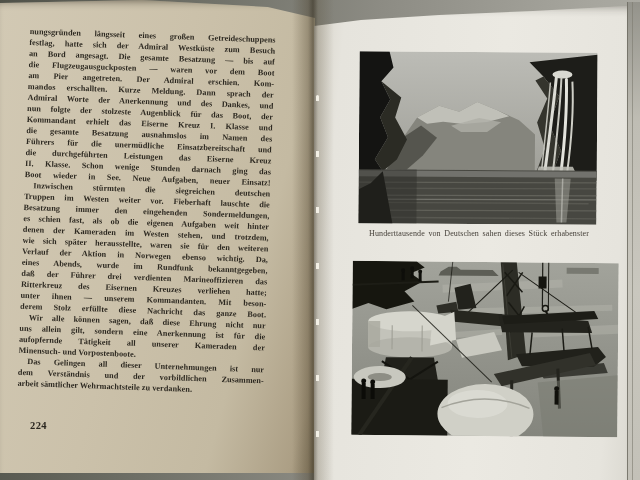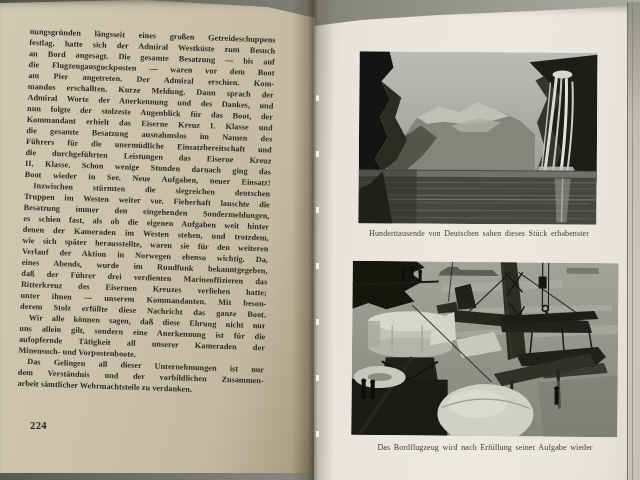--- a/index.html
+++ b/index.html
@@ -245,20 +245,19 @@
       <path d="M90,146 Q134,128 178,146" stroke="#a3a39a" stroke-width="1.5" fill="none"></path>
       <polygon points="186,120 266,112 266,174 192,174" fill="#787970" opacity=".5"></polygon>
       <rect x="203" y="128" width="4" height="14" fill="#10100b"></rect>
         <circle cx="205" cy="126" r="2.5" fill="#10100b"></circle>
       <line x1="60" y1="44" x2="140" y2="120" stroke="#15150f" stroke-width="1" opacity=".8"></line>
       <line x1="100" y1="0" x2="96" y2="40" stroke="#15150f" stroke-width="1" opacity=".7"></line>
     </svg>
   </figure>
 
   <div class="caption caption-bottom">
-    <div>Das Bordflugzeug wird nach Erfüllung seiner Aufgabe wieder</div>
   </div>
 
   <div class="gutter-shadow"></div>
   <div class="stitching"></div>
   <div class="fore-edge"></div>
 
 </div>
 
 </body></html>

